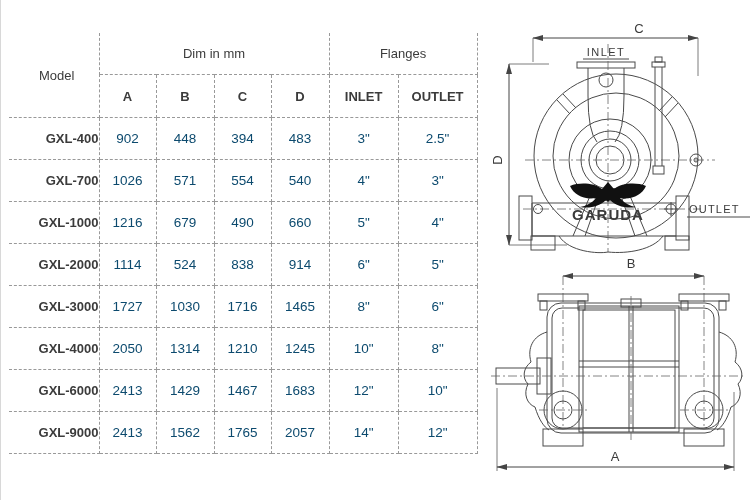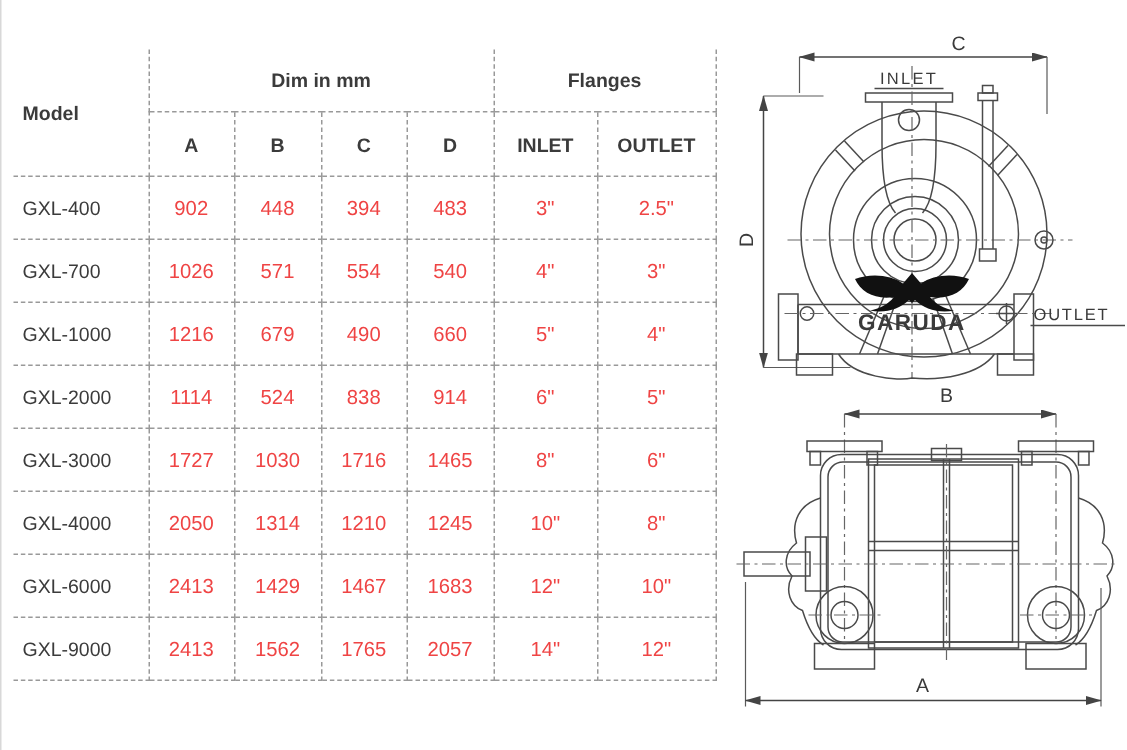--- a/index.html
+++ b/index.html
@@ -11,29 +11,29 @@
   
   table.spec{
     position:absolute;left:8px;top:33px;
     border-collapse:collapse;table-layout:fixed;width:468px;
   }
   table.spec th,table.spec td{
     border:1px dashed #999;padding:0;margin:0;
     font-size:13px;color:#3b3b3b;text-align:center;vertical-align:middle;
     overflow:hidden;
   }
-  table.spec tr.h1 th{height:41px;border-top:none;font-weight:bold;}
+  table.spec tr.h1 th{height:41px;border-top:none;font-weight:normal;}
   table.spec tr.h2 th{height:42px;font-weight:bold;}
   table.spec th:first-child,table.spec td:first-child{border-left:none;}
   table.spec th.model-h{
-    border-top:none;text-align:left;padding-left:6px;font-weight:bold;
-  }
-  table.spec td{height:41px;color:#ef4444;font-size:13.5px;}
+    border-top:none;text-align:center;padding-left:6px;font-weight:bold;
+  }
+  table.spec td{height:41px;color:#0c4a6e;font-size:13.5px;}
   table.spec td.model{
-    text-align:left;padding-left:6px;font-weight:normal;color:#3b3b3b;font-size:13px;
+    text-align:right;padding-left:6px;font-weight:bold;color:#3b3b3b;font-size:13px;
   }
   
   #drawing-panel{position:absolute;left:486px;top:0;width:265px;height:500px;}
   svg text{font-family:"Liberation Sans",sans-serif;fill:#3a3a3a;}
   .ln{stroke:#4a4a4a;stroke-width:1;fill:none;}
   .thin{stroke:#5a5a5a;stroke-width:0.8;fill:none;}
   .cl{stroke:#666;stroke-width:0.8;fill:none;stroke-dasharray:9 3 2 3;}
   .dim{stroke:#444;stroke-width:1;fill:none;}
 </style>
 </head>

